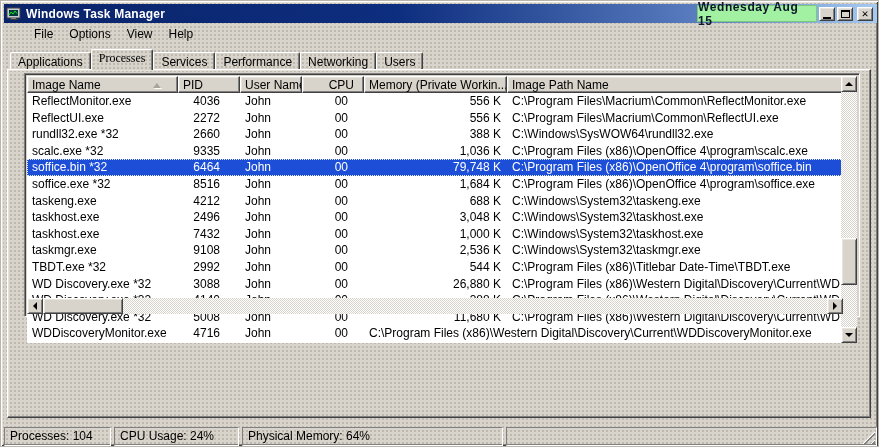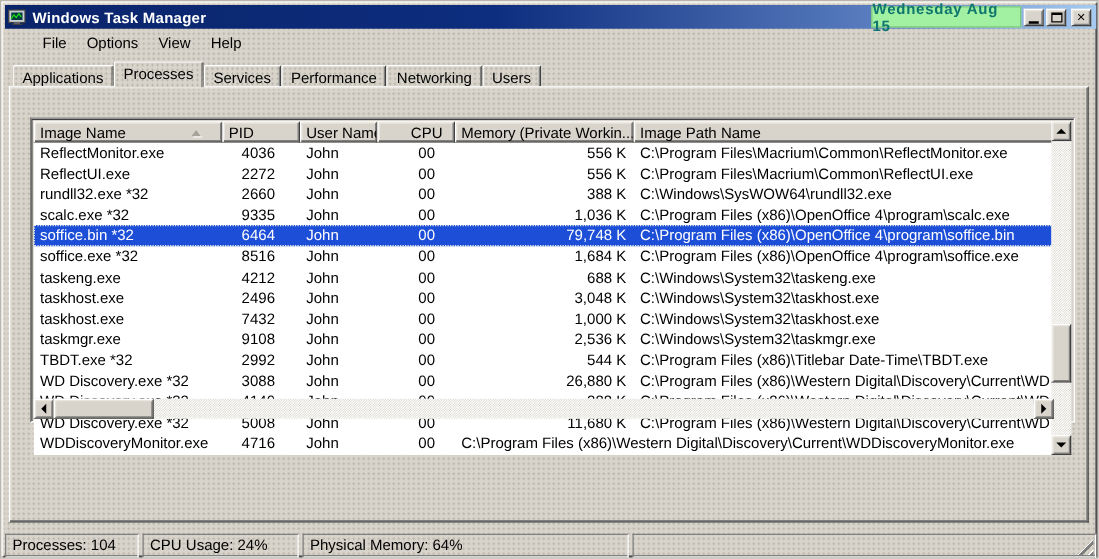--- a/index.html
+++ b/index.html
@@ -18,21 +18,21 @@
   .titlebar {
     position:absolute; left:3px; top:3px; width:873px; height:19px;
     background: linear-gradient(90deg,#0a246a 0%,#0d2d7e 45%,#5a7ec0 80%,#a6caf0 100%);
     display:flex; align-items:center; padding-left:2px;
   }
   .title-text { color:#fff; font-weight:bold; margin-left:4px; letter-spacing:.2px; }
   .date-widget {
     position:absolute; right:60px; top:1px; width:120px; height:17px;
     background:#a2f0a2; border:1px solid #7ec87e;
     display:flex; align-items:center; justify-content:center;
-    font-weight:bold; color:#0f766e; letter-spacing:.6px;
+    font-weight:bold; color:#0f172a; letter-spacing:.6px;
   }
   .tb-buttons { position:absolute; right:4px; top:3px; display:flex; }
   .tb-btn {
     width:16px; height:14px; background:#d8d4cb;
     border:1px solid; border-color:#ffffff #404040 #404040 #ffffff;
     box-shadow: inset 1px 1px 0 #e8e5de, inset -1px -1px 0 #808080;
     display:flex; align-items:center; justify-content:center; margin-left:2px; cursor:default;
   }
   .tb-btn.close { margin-left:4px; }
   .glyph-min { width:8px; height:2px; background:#000; margin-top:7px; }
@@ -45,31 +45,31 @@
 
   
   .tabstrip { position:absolute; left:9px; top:47px; height:22px; display:flex; align-items:flex-end; z-index:2; }
   .tab {
     height:17px; margin-bottom:1px; padding:1px 7px 0;
     background-color:#d8d4cb; background-image: radial-gradient(#bdb9ae 0.8px, rgba(0,0,0,0) 1px); background-size:4px 4px;
     border:1px solid; border-color:#ffffff #404040 #404040 #ffffff; border-bottom:none;
     border-radius:2px 2px 0 0; box-shadow: inset -1px 0 0 #808080;
     display:flex; align-items:center; cursor:default;
   }
-  .tab.active { height:21px; margin-bottom:0; padding:0 7px 3px; position:relative; z-index:3; }
+  .tab.active { height:21px; margin-bottom:0; padding:0 7px 3px; position:relative; z-index:3;font-family:Liberation Serif, serif; }
 
   .panel {
     position:absolute; left:6px; top:68px; width:864px; height:349px; z-index:1;
     border:1px solid; border-color:#ffffff #404040 #404040 #ffffff;
     box-shadow: inset -1px -1px 0 #808080, inset 1px 1px 0 #e4e1d8;
   }
 
   
   .listview {
-    position:absolute; left:16px; top:24px; width:836px; height:244px;
+    position:absolute; left:16px; top:3px; width:836px; height:244px;
     background:#d8d4cb;
     border:1px solid; border-color:#808080 #ffffff #ffffff #808080;
     box-shadow: inset 1px 1px 0 #404040, inset -1px -1px 0 #d8d4cb;
   }
   .lv-inner { position:absolute; left:2px; top:2px; right:2px; bottom:2px; }
   .lv-header { display:flex; width:816px; height:17px; }
   .hcell {
     background:#d8d4cb; height:17px; padding:1px 4px 0; white-space:nowrap; overflow:hidden;
     border:1px solid; border-color:#ffffff #404040 #404040 #ffffff;
     box-shadow: inset -1px -1px 0 #808080, inset 1px 1px 0 #e8e5de;

